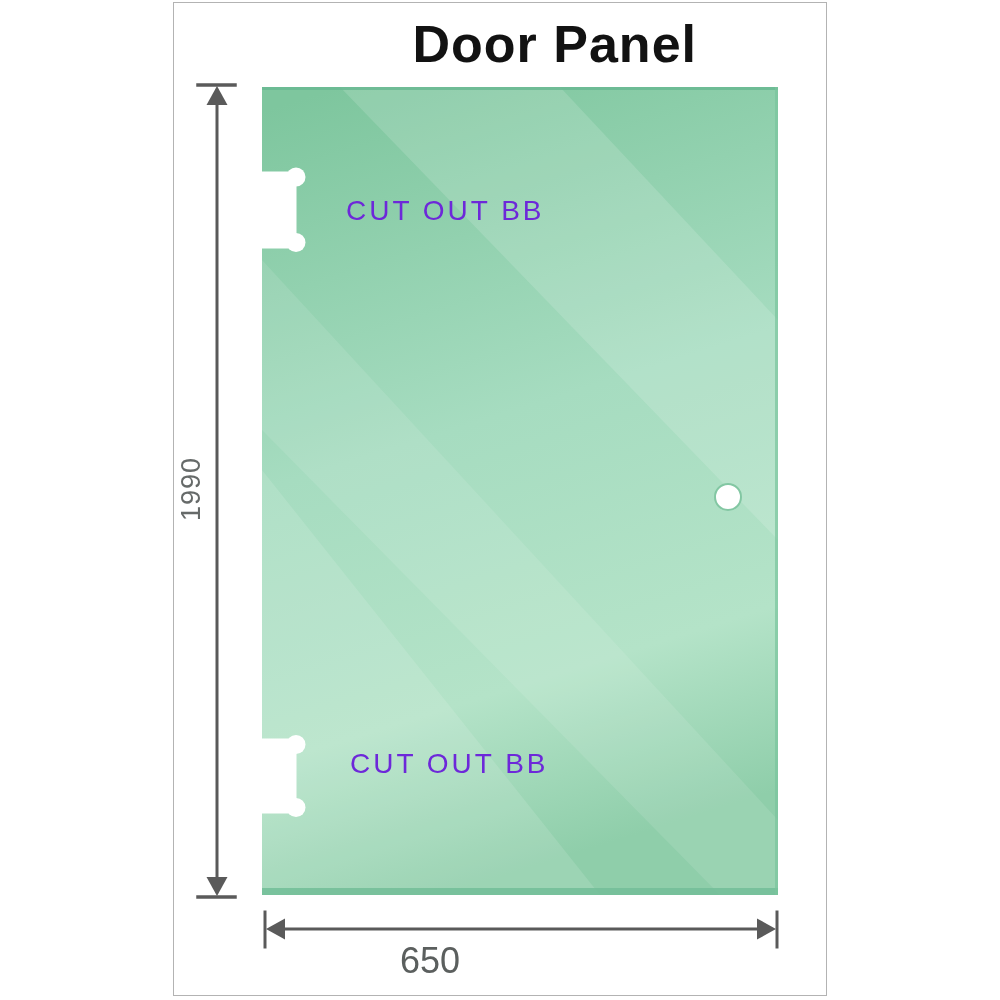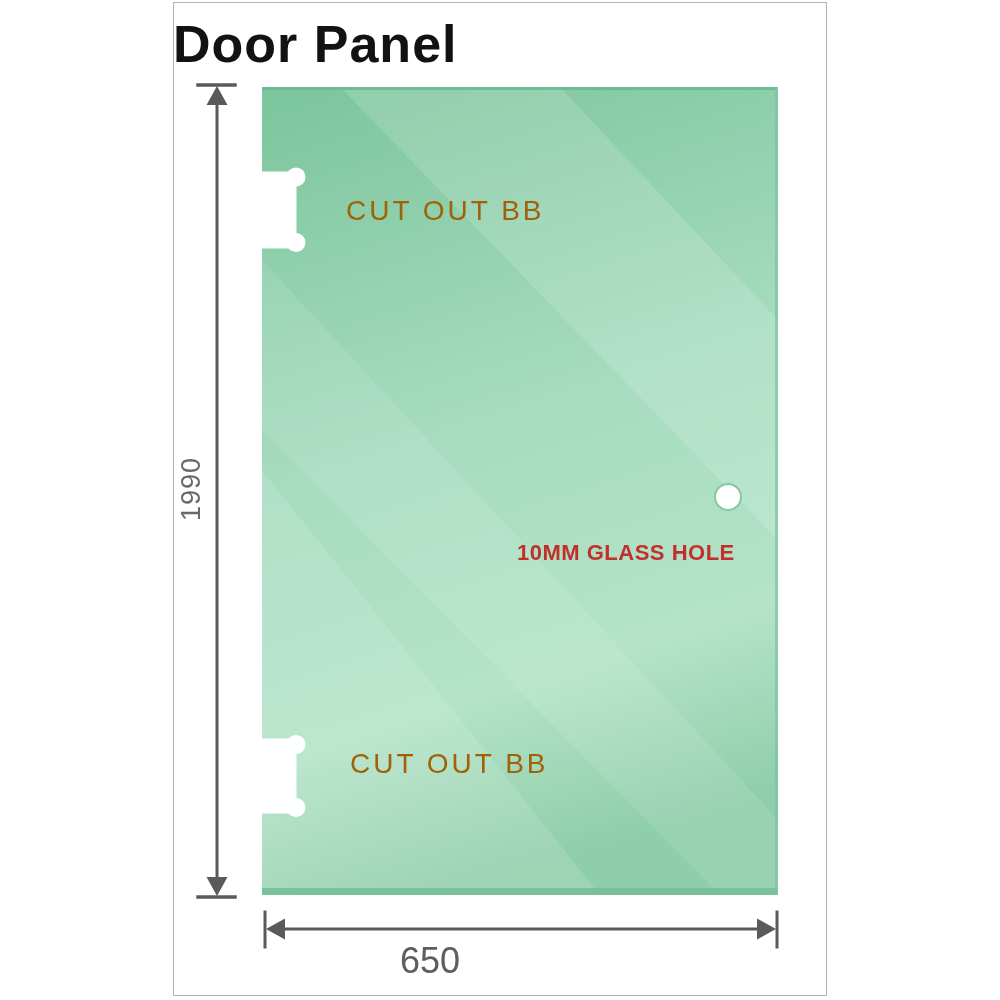--- a/index.html
+++ b/index.html
@@ -2,28 +2,28 @@
 <html><head>
 <meta charset="utf-8">
 <style>
   html,body{margin:0;padding:0;background:#ffffff;}
   body{width:1000px;height:1000px;overflow:hidden;
        font-family:"Liberation Sans", sans-serif;}
   .stage{position:relative;width:1000px;height:1000px;background:#ffffff;}
   .frame{position:absolute;left:173px;top:2px;width:652px;height:992px;
          background:#ffffff;border:1px solid #b3b3b3;}
   .drawing-svg{position:absolute;left:0;top:0;width:1000px;height:1000px;}
-  .title{position:absolute;left:173px;top:14px;width:524px;text-align:left;
+  .title{position:absolute;left:173px;top:14px;width:524px;text-align:right;
          font-size:52px;font-weight:bold;color:#121212;letter-spacing:1px;}
   .dim-height-label{position:absolute;left:191px;top:489px;
          transform:translate(-50%,-50%) rotate(-90deg);
          font-size:27px;color:#666a69;letter-spacing:1px;white-space:nowrap;}
   .dim-width-label{position:absolute;left:430px;top:940px;transform:translateX(-50%);
          font-size:36px;color:#5b5f5e;}
-  .cutout-label{position:absolute;font-size:28px;color:#a16207;
+  .cutout-label{position:absolute;font-size:28px;color:#6d28d9;
          letter-spacing:3px;white-space:nowrap;}
   .cutout-label.top{left:346px;top:195px;}
   .cutout-label.bottom{left:350px;top:748px;}
   .hole-label{position:absolute;left:517px;top:540px;font-size:22px;
          font-weight:bold;color:#c1302a;white-space:nowrap;letter-spacing:0.5px;}
 </style>
 </head>
 <body>
 
 <div class="stage">
@@ -84,17 +84,16 @@
   </svg>
 
   <div class="title">Door Panel</div>
 
   <div class="dim-height-label">1990</div>
 
   <div class="cutout-label top">CUT OUT BB</div>
 
   <div class="cutout-label bottom">CUT OUT BB</div>
 
-  <div class="hole-label">10MM GLASS HOLE</div>
 
   <div class="dim-width-label">650</div>
 
 </div>
 
 </body></html>

